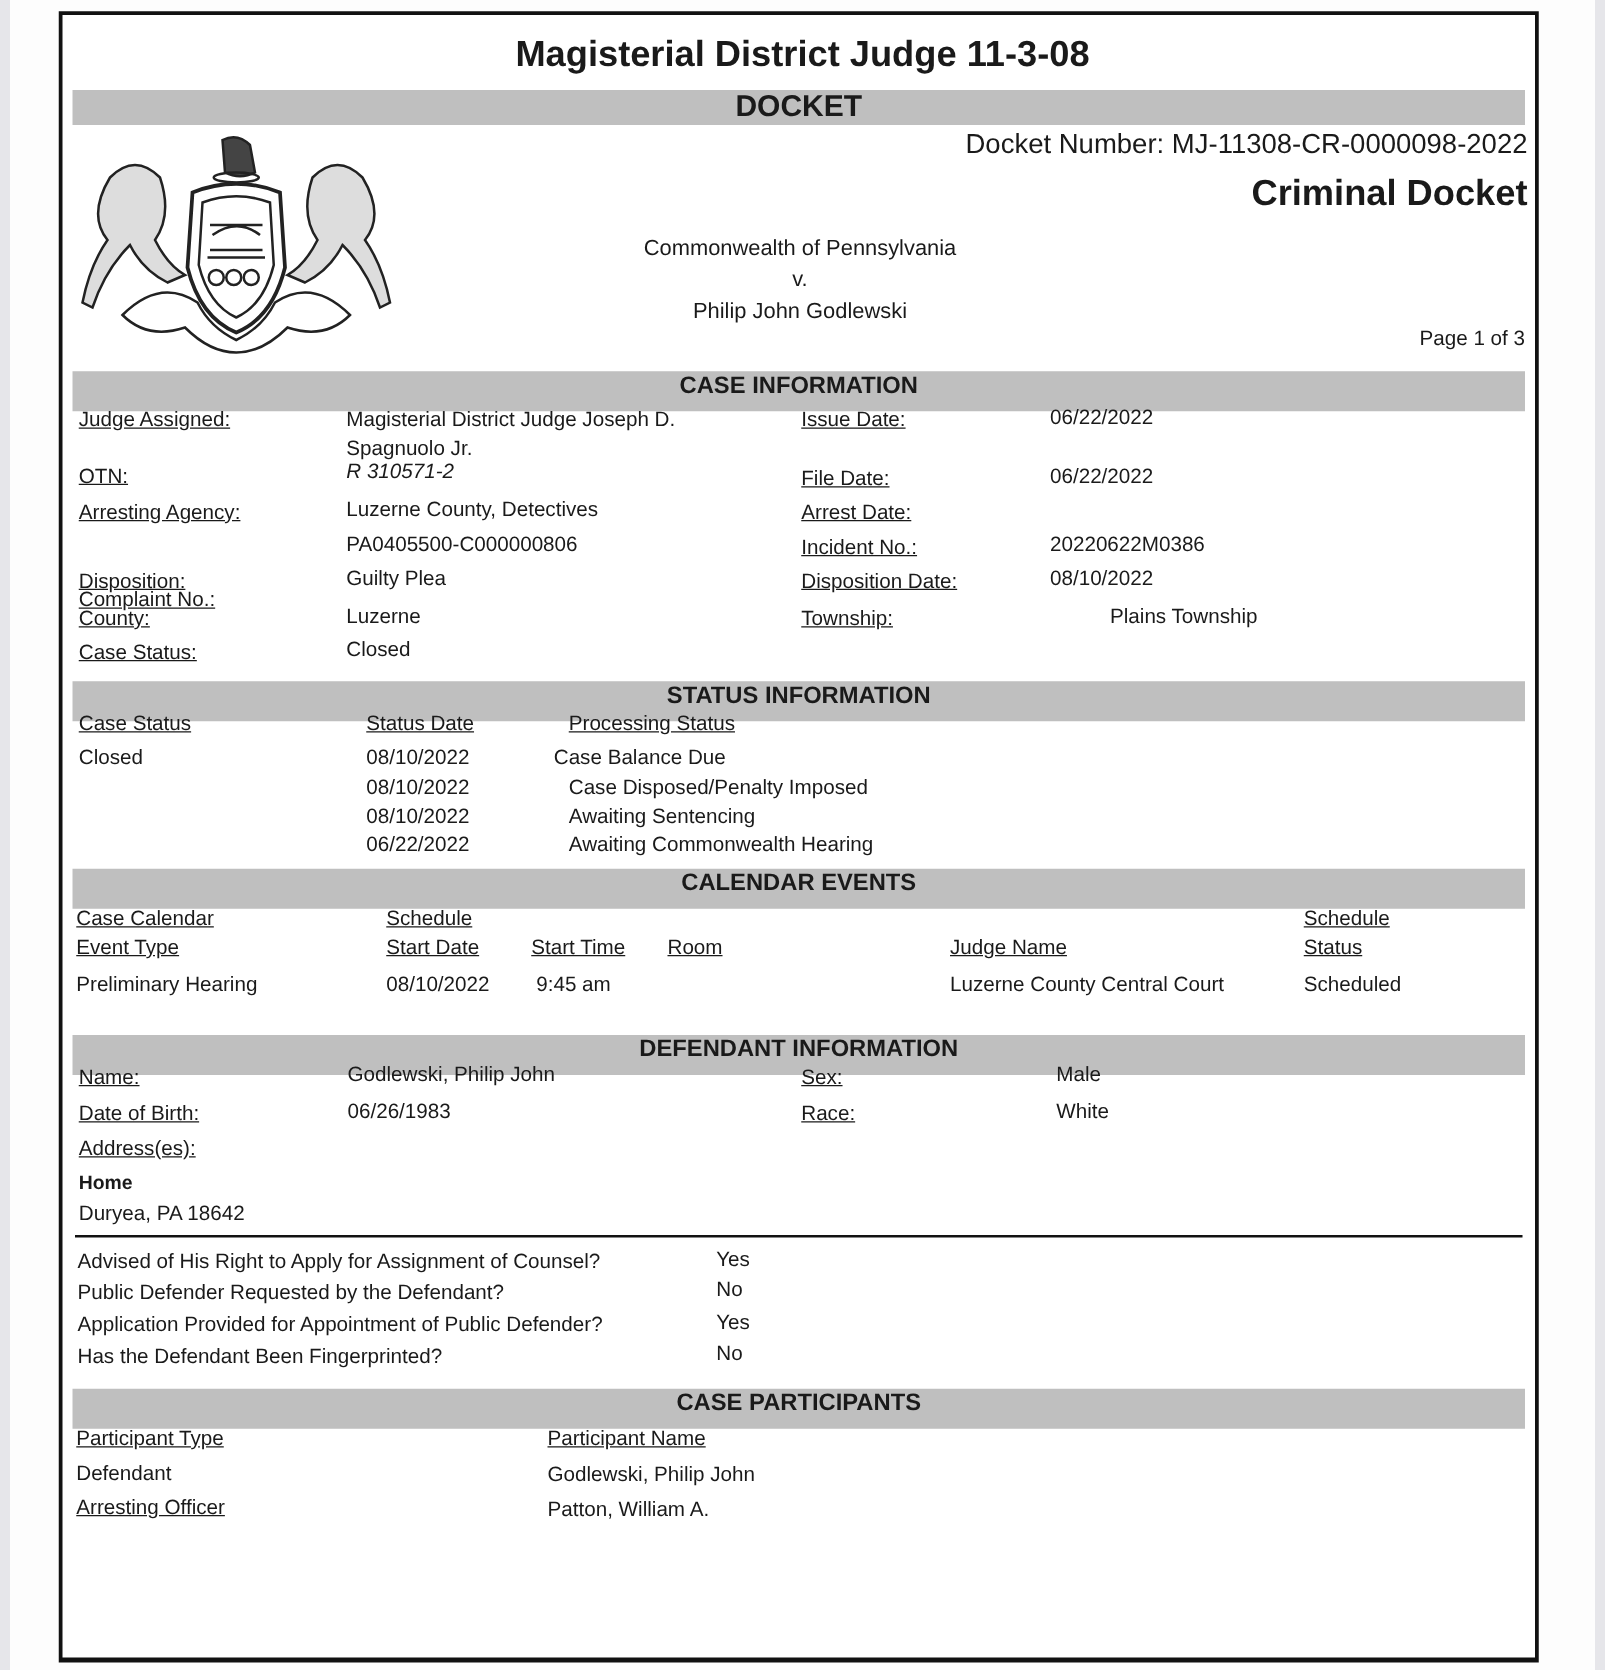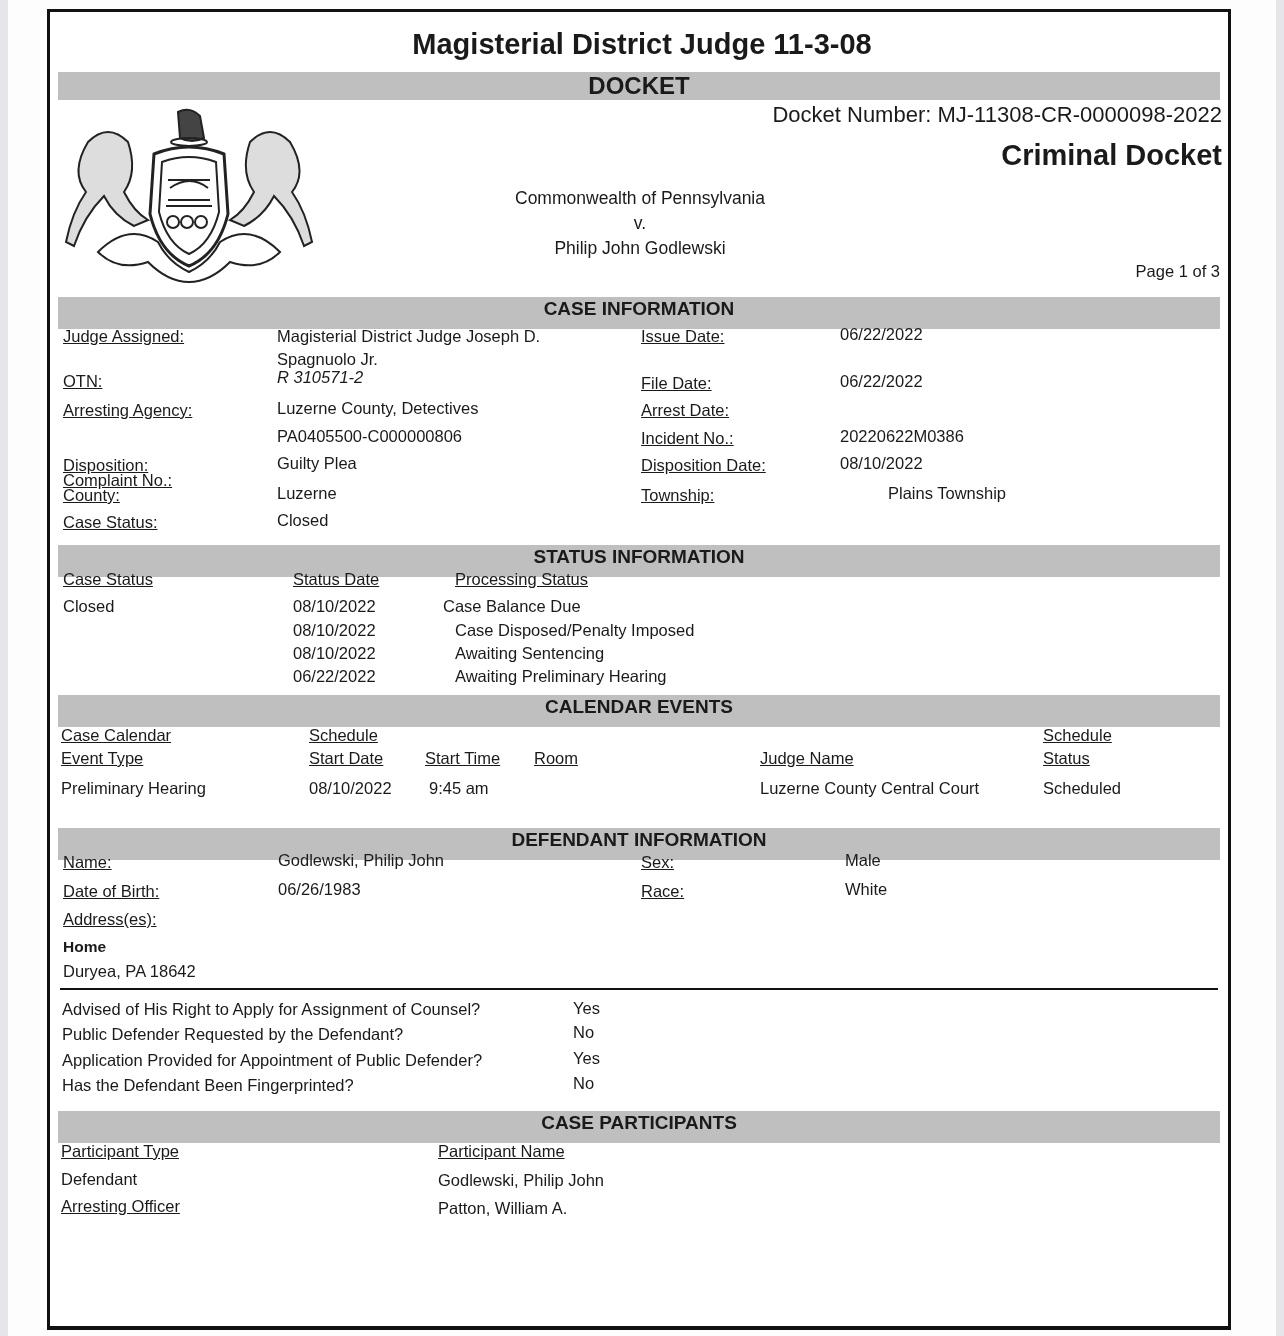--- a/index.html
+++ b/index.html
@@ -109,21 +109,21 @@
   <div class="lbl" style="left:405px;top:558px;">Processing Status</div>
   <div class="val" style="left:13px;top:585px;">Closed</div>
 
   <div class="val" style="left:243px;top:585px;">08/10/2022</div>
   <div class="val" style="left:393px;top:585px;">Case Balance Due</div>
   <div class="val" style="left:243px;top:609px;">08/10/2022</div>
   <div class="val" style="left:405px;top:609px;">Case Disposed/Penalty Imposed</div>
   <div class="val" style="left:243px;top:632px;">08/10/2022</div>
   <div class="val" style="left:405px;top:632px;">Awaiting Sentencing</div>
   <div class="val" style="left:243px;top:655px;">06/22/2022</div>
-  <div class="val" style="left:405px;top:655px;">Awaiting Preliminary Hearing</div>
+  <div class="val" style="left:405px;top:655px;">Awaiting Commonwealth Hearing</div>
 
   <div class="bar" style="top:683px;">
     <span>CALENDAR EVENTS</span>
   </div>
   <div class="lbl" style="left:11px;top:714px;">Case Calendar</div>
   <div class="lbl" style="left:11px;top:737px;">Event Type</div>
   <div class="lbl" style="left:259px;top:714px;">Schedule</div>
   <div class="lbl" style="left:259px;top:737px;">Start Date</div>
   <div class="lbl" style="left:375px;top:737px;">Start Time</div>
   <div class="lbl" style="left:484px;top:737px;">Room</div>

